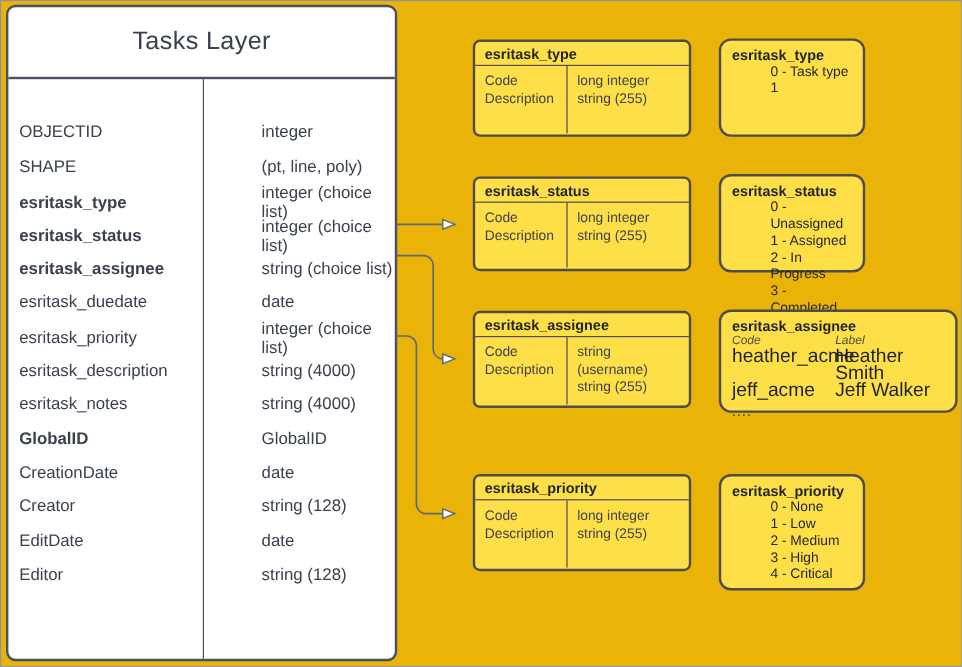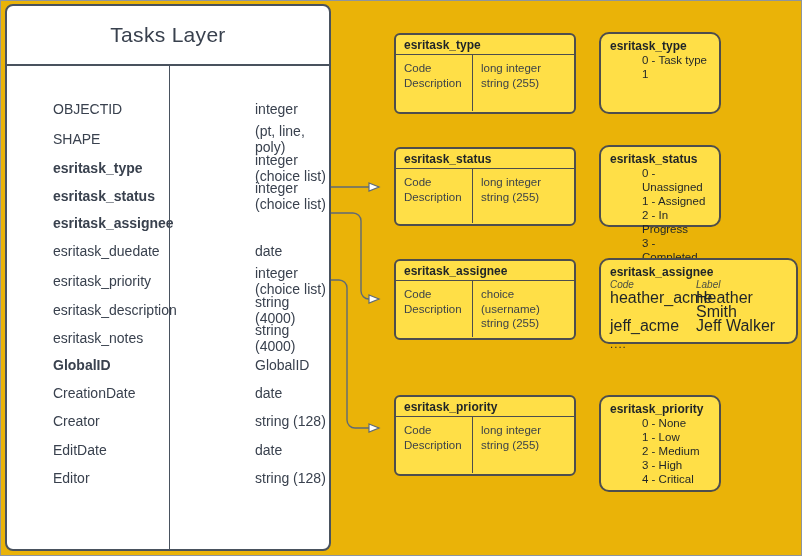--- a/index.html
+++ b/index.html
@@ -20,21 +20,20 @@
     font-size:21px;letter-spacing:.3px;border-bottom:2px solid var(--table_border);
   }
   .layer-divider{
     position:absolute;left:162px;top:60px;bottom:0;width:0;
     border-left:1.5px solid var(--table_border);
   }
   .layer-body{padding-top:29px;}
   .frow{
     display:grid;grid-template-columns:162px 1fr;height:28.4px;align-items:center;
     font-size:14px;
-    padding-left:37px;
   }
   .frow .fname{padding-left:9px;}
   .frow .ftype{padding-left:9px;margin-left:40px;}
   .frow.bold .fname{font-weight:700;}
 
   
   .sbox{
     position:absolute;left:393px;width:182px;height:81px;box-sizing:border-box;
     background:var(--box_fill);border:2px solid var(--box_border);border-radius:6px;
     color:var(--text_body);
@@ -84,20 +83,21 @@
         <div class="frow bold">
           <span class="fname">esritask_type</span>
           <span class="ftype">integer (choice list)</span>
         </div>
         <div class="frow bold">
           <span class="fname">esritask_status</span>
           <span class="ftype">integer (choice list)</span>
         </div>
         <div class="frow bold">
           <span class="fname">esritask_assignee</span>
+          <span class="ftype">string (choice list)</span>
         </div>
         <div class="frow">
           <span class="fname">esritask_duedate</span>
           <span class="ftype">date</span>
         </div>
         <div class="frow">
           <span class="fname">esritask_priority</span>
           <span class="ftype">integer (choice list)</span>
         </div>
         <div class="frow">
@@ -169,21 +169,21 @@
       </div>
     </div>
   <div class="sbox" style="top:258px;">
       <div class="sbox-title">esritask_assignee</div>
       <div class="sbox-body">
         <div class="sbox-col first">
           <div>Code</div>
           <div>Description</div>
         </div>
         <div class="sbox-col">
-          <div>choice (username)</div>
+          <div>string (username)</div>
           <div>string (255)</div>
         </div>
       </div>
     </div>
   <div class="sbox" style="top:394px;">
       <div class="sbox-title">esritask_priority</div>
       <div class="sbox-body">
         <div class="sbox-col first">
           <div>Code</div>
           <div>Description</div>

